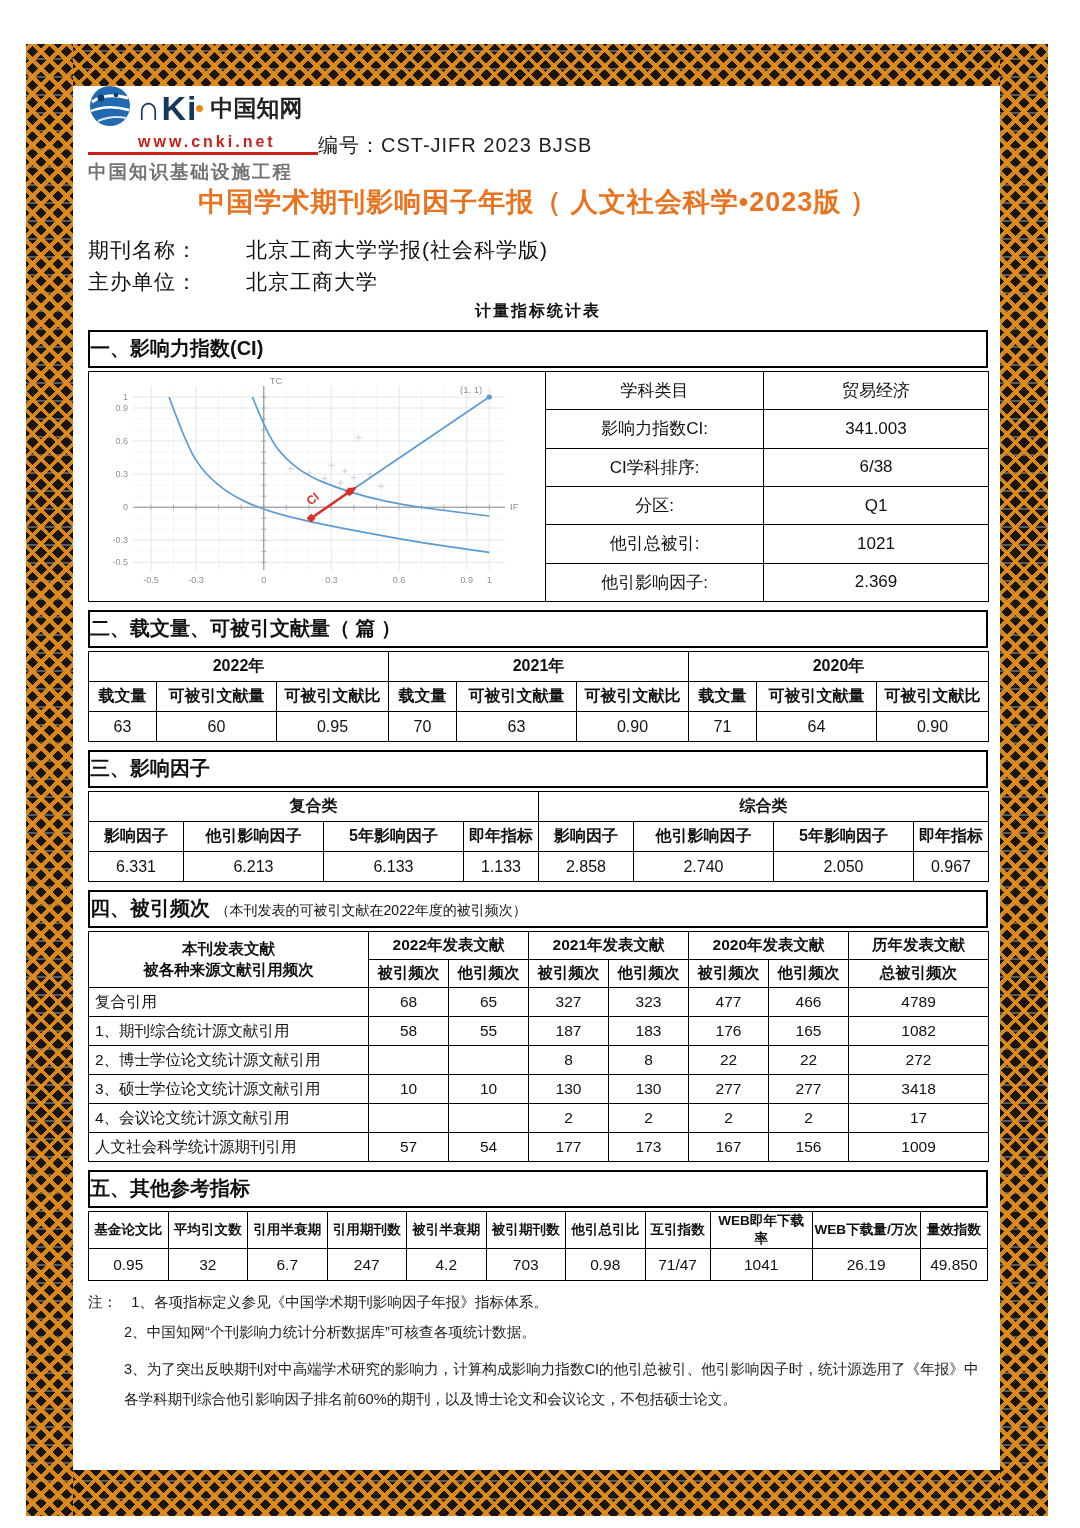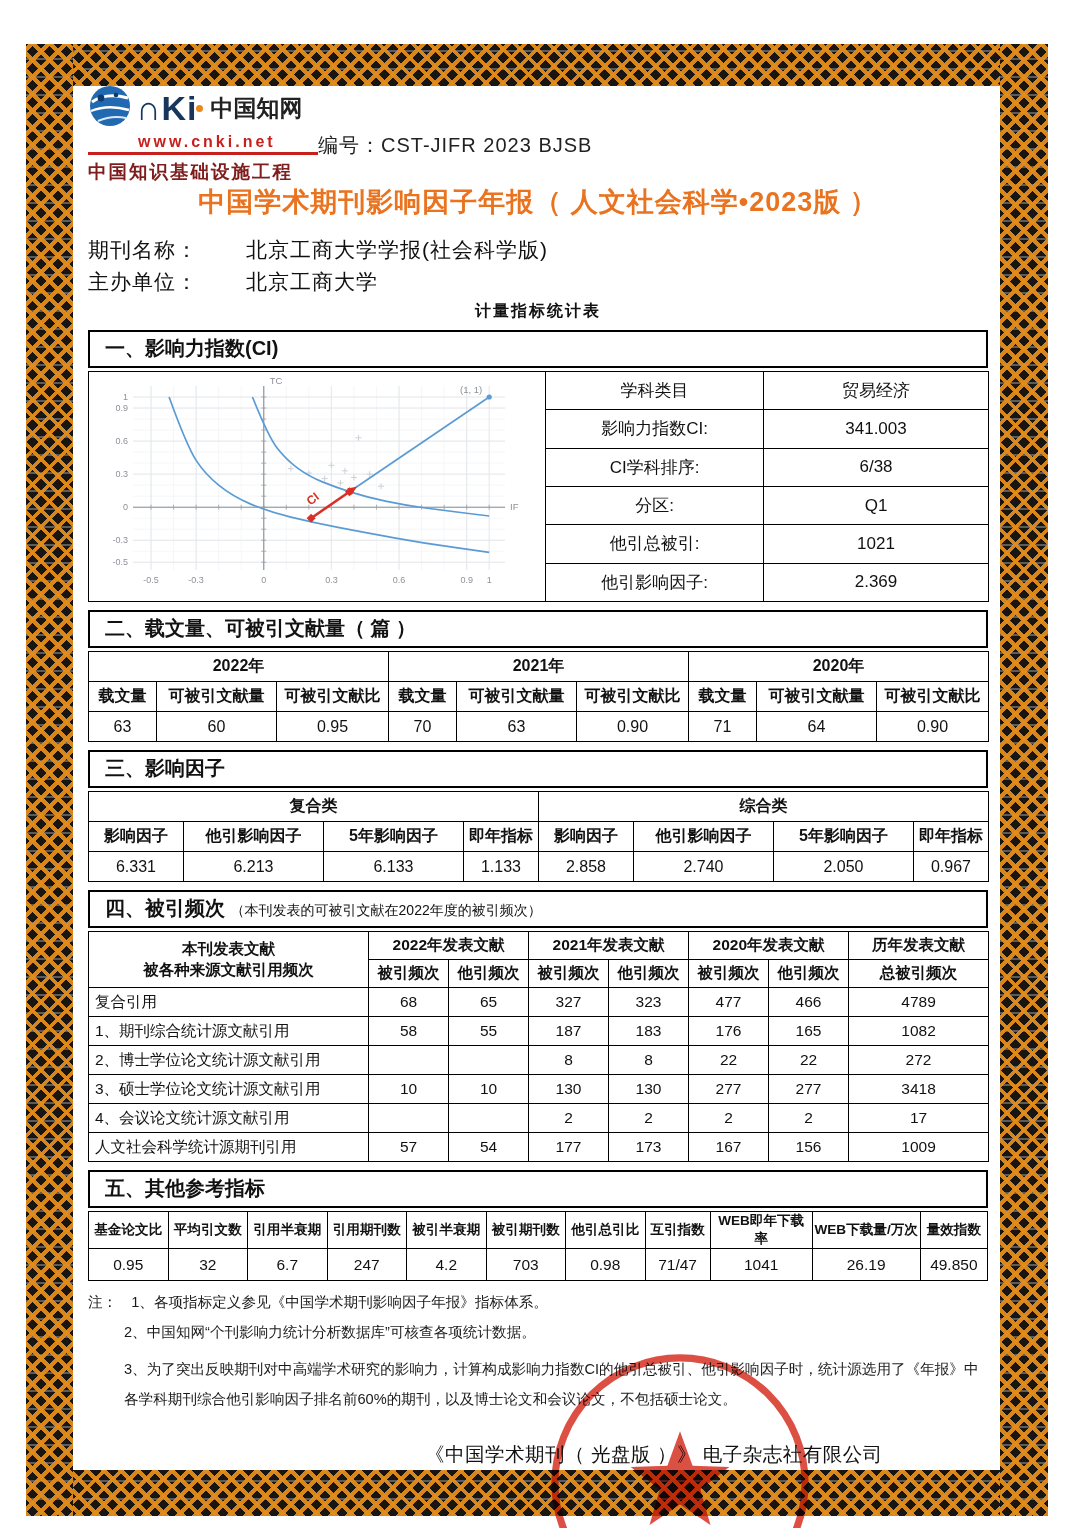--- a/index.html
+++ b/index.html
@@ -20,33 +20,33 @@
 
   
   .logo-row{display:flex;justify-content:flex-start;align-items:flex-start;}
   .logo{width:230px;}
   .logo-top{display:flex;align-items:center;gap:4px;}
   .brand-latin{font-size:34px;font-weight:800;color:#16365c;letter-spacing:1px;line-height:1;}
   .brand-cn{font-size:23px;font-weight:700;color:#222;margin-left:4px;}
   .logo-dot{display:inline-block;width:7px;height:7px;border-radius:50%;background:#e8891a;margin-left:-6px;vertical-align:top;}
   .logo-site{color:#c8201d;font-weight:700;font-size:16px;letter-spacing:3px;margin:1px 0 0 50px;}
   .logo-rule{border-bottom:3px solid #c8201d;margin-top:1px;}
-  .logo-slogan{font-size:18.5px;font-weight:700;color:#7f1d1d;margin-top:4px;letter-spacing:2px;}
+  .logo-slogan{font-size:18.5px;font-weight:700;color:#737373;margin-top:4px;letter-spacing:2px;}
   .report-no{margin-top:48px;font-size:20px;letter-spacing:1px;color:#222;}
 
   .doc-title{text-align:center;color:#e9731f;font-size:27px;font-weight:700;letter-spacing:1px;}
 
   .journal{margin-top:14px;font-size:21px;line-height:1.5;}
   .journal .row{display:flex;}
   .journal .lab{width:158px;letter-spacing:1px;}
   .journal .val{letter-spacing:1px;}
 
   .table-title{text-align:center;font-size:16px;font-weight:700;margin-top:4px;letter-spacing:2px;}
 
-  .sec-h{border:2px solid #000;margin-top:8px;padding:3px 15px 4px;font-size:20px;font-weight:700;}
+  .sec-h{border:2px solid #000;margin-top:8px;padding:3px 0 4px;font-size:20px;font-weight:700;}
   .sec-h .note{font-size:14px;font-weight:400;}
   table{border-collapse:collapse;width:100%;table-layout:fixed;margin-top:3px;}
   th,td{border:1.6px solid #000;text-align:center;padding:0 3px;overflow:hidden;}
   th{font-weight:600;}
   #sec1-table td{height:37px;font-size:17px;}
   .chart-cell{padding:0;}
   #sec2-table th,#sec2-table td{height:29px;font-size:16px;}
   #sec3-table th,#sec3-table td{height:29px;font-size:16px;}
   #sec4-table th{height:27px;font-size:15.5px;}
   #sec4-table td{height:28px;font-size:15.5px;}
@@ -522,33 +522,15 @@
       <div class="first">
         <span class="lab">注：</span>
         <span id="note-0">1、各项指标定义参见《中国学术期刊影响因子年报》指标体系。</span>
       </div>
       <div id="notes-rest">
           <div class="note-item">2、中国知网“个刊影响力统计分析数据库”可核查各项统计数据。</div>
           <div class="note-item wide">3、为了突出反映期刊对中高端学术研究的影响力，计算构成影响力指数CI的他引总被引、他引影响因子时，统计源选用了《年报》中各学科期刊综合他引影响因子排名前60%的期刊，以及博士论文和会议论文，不包括硕士论文。</div>
         </div>
     </div>
 
-    <div class="issuer">
-      <div class="l1">《中国学术期刊（ 光盘版 ）》  电子杂志社有限公司</div>
-
-      <div class="stamp">
-        <svg width="268" height="268" viewBox="0 0 300 300">
-          <circle cx="150" cy="150" r="140" fill="none" stroke="#d8372a" stroke-width="8"></circle>
-          <path id="stamp-ring-path" d="M 150,262 A 112,112 0 1 1 149.9,262" fill="none"></path>
-          <path id="stamp-serial-path" d="M 52,196 A 108,108 0 0 0 248,196" fill="none"></path>
-          <text font-size="23" fill="#d8372a" font-weight="700" letter-spacing="1">
-            <textPath href="#stamp-ring-path" startOffset="50%" text-anchor="middle">《中国学术期刊（光盘版）》电子杂志社有限公司</textPath>
-          </text>
-          <text font-size="15" fill="#d8372a" font-weight="700" letter-spacing="5">
-            <textPath href="#stamp-serial-path" startOffset="50%" text-anchor="middle">1101080491210</textPath>
-          </text>
-          <polygon fill="#d8372a" points="150,92 164.1,130.6 205.2,132.1 172.8,157.4 184.1,196.9 150,174 115.9,196.9 127.2,157.4 94.8,132.1 135.9,130.6"></polygon>
-        </svg>
-      </div>
-    </div>
 
   </div>
 </div>
 
 </body></html>

